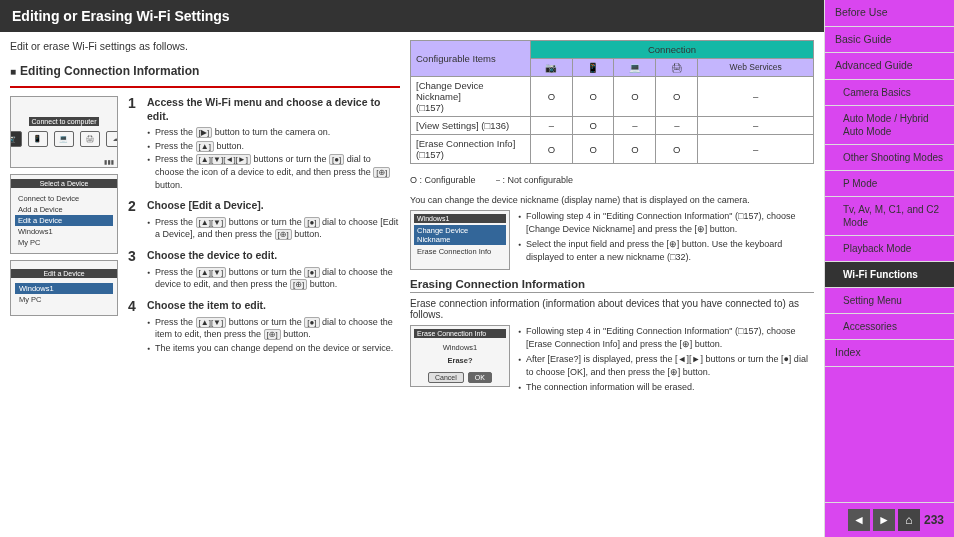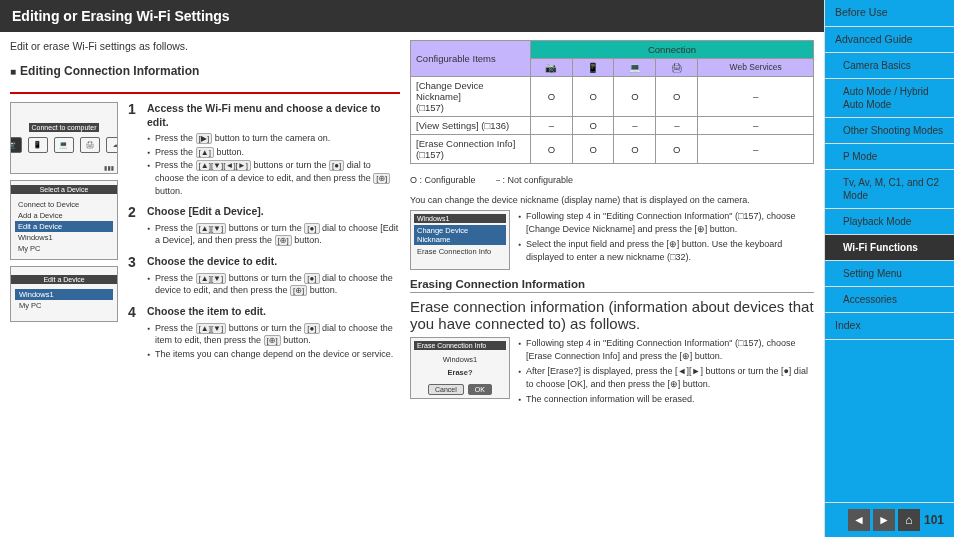--- a/index.html
+++ b/index.html
@@ -46,21 +46,21 @@
       font-size: 10.5px;
       color: #333;
       margin-bottom: 12px;
     }
 
     .section-title {
       font-size: 12px;
       font-weight: bold;
       color: #333;
       border-bottom: 2px solid #cc0000;
-      padding-bottom: 14px;
+      padding-bottom: 8px;
       margin-bottom: 8px;
       display: flex;
       align-items: center;
       gap: 4px;
     }
     .section-title::before {
       content: '■';
       color: #333;
       font-size: 10px;
     }
@@ -308,21 +308,21 @@
     }
     .erase-btn.ok {
       background: #666;
       color: #fff;
     }
 
     
     .sidebar-nav {
       width: 130px;
       flex-shrink: 0;
-      background: #0ea5e9;
+      background: #d946ef;
       display: flex;
       flex-direction: column;
       border-left: 1px solid #ddd;
     }
 
     .nav-item {
       padding: 6px 10px;
       font-size: 10.5px;
       color: #333;
       border-bottom: 1px solid #ddd;
@@ -567,21 +567,21 @@
           </div>
           <div class="sub-text">
             <p>Following step 4 in "Editing Connection Information" (□157), choose [Change Device Nickname] and press the [⊕] button.</p>
             <p>Select the input field and press the [⊕] button. Use the keyboard displayed to enter a new nickname (□32).</p>
           </div>
         </div>
       </div>
 
       <div>
         <div class="sub-section-title">Erasing Connection Information</div>
-        <p style="font-size:15px; color:#333; margin-bottom:5px;">Erase connection information (information about devices that you have connected to) as follows.</p>
+        <p style="font-size:10px; color:#333; margin-bottom:5px;">Erase connection information (information about devices that you have connected to) as follows.</p>
         <div class="sub-section-body">
           <div class="erase-screenshot">
             <div style="background:#444; color:#fff; font-size:7px; padding:1px 3px;">Erase Connection Info</div>
             <div style="text-align:center; font-size:7.5px; color:#333; padding:2px 0;">Windows1</div>
             <div style="text-align:center; font-size:7.5px; color:#333; font-weight:bold;">Erase?</div>
             <div class="erase-buttons">
               <div class="erase-btn">Cancel</div>
               <div class="erase-btn ok">OK</div>
             </div>
           </div>
@@ -593,32 +593,33 @@
         </div>
       </div>
 
     </div>
 
   </div>
 </div>
 
 <div class="sidebar-nav">
   <div class="nav-item">Before Use</div>
+  <div class="nav-item">Basic Guide</div>
   <div class="nav-item">Advanced Guide</div>
   <div class="nav-item sub">Camera Basics</div>
   <div class="nav-item sub">Auto Mode / Hybrid Auto Mode</div>
   <div class="nav-item sub">Other Shooting Modes</div>
   <div class="nav-item sub">P Mode</div>
   <div class="nav-item sub">Tv, Av, M, C1, and C2 Mode</div>
   <div class="nav-item sub">Playback Mode</div>
   <div class="nav-item sub active">Wi-Fi Functions</div>
   <div class="nav-item sub">Setting Menu</div>
   <div class="nav-item sub">Accessories</div>
   <div class="nav-item">Index</div>
   <div class="nav-footer">
     <div class="nav-arrows">
       <div class="nav-arrow">◄</div>
       <div class="nav-arrow">►</div>
       <div class="nav-home">⌂</div>
     </div>
-    <span class="page-num">101</span>
+    <span class="page-num">233</span>
   </div>
 </div>
 
 </body></html>

